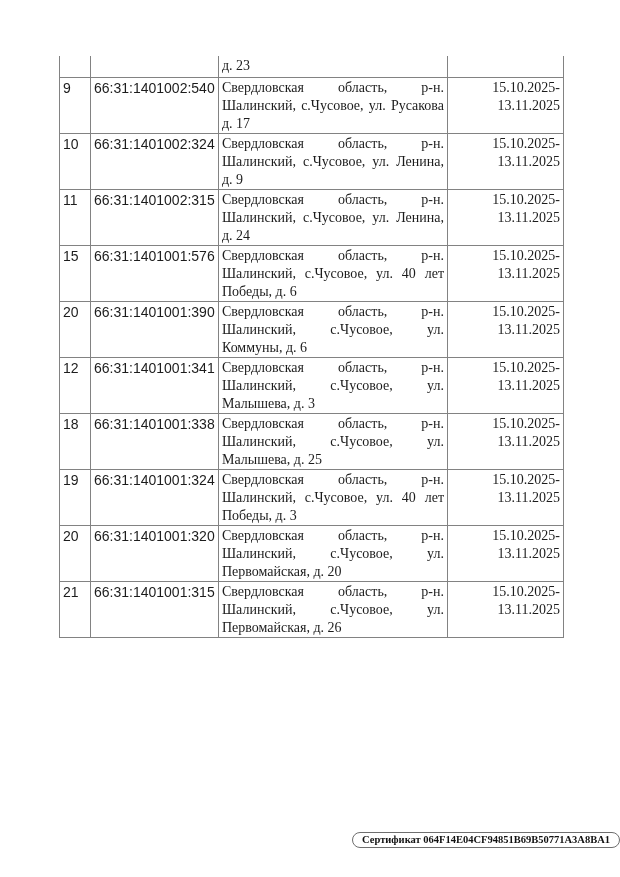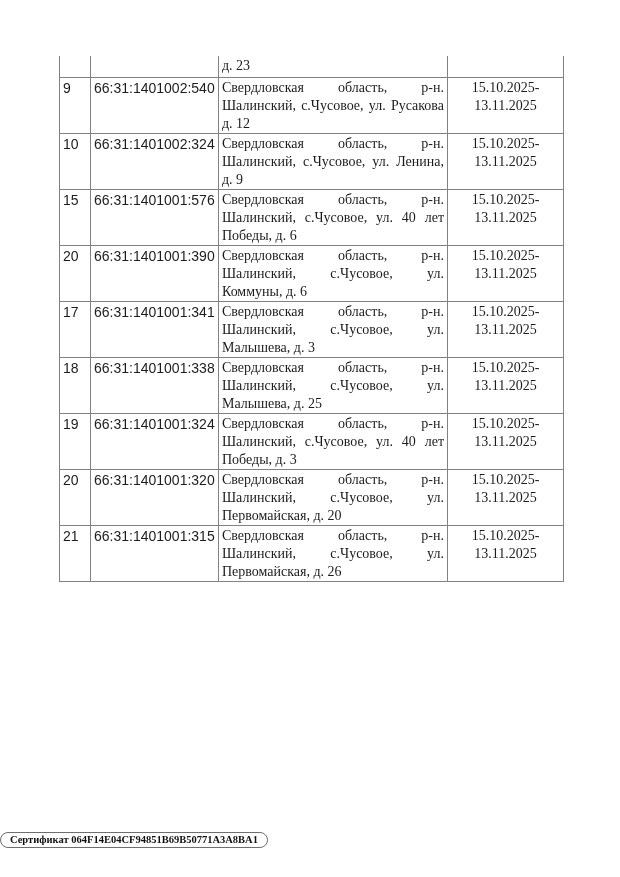--- a/index.html
+++ b/index.html
@@ -40,29 +40,29 @@
     font-size: 13.5px;
     padding-left: 4px;
   }
   td.addr-cell {
     text-align: justify;
     text-align-last: left;
     padding-left: 4px;
     padding-right: 3px;
   }
   td.date-cell {
-    text-align: center;
+    text-align: right;
     padding-top: 2px;
   }
   .cert-wrap {
     position: absolute;
     left: 0;
     top: 829px;
     width: 620px;
-    text-align: left;
+    text-align: right;
   }
   .cert-badge {
     display: inline-block;
     border: 1px solid #6e6e6e;
     border-radius: 8px;
     padding: 1px 9px 2px 9px;
     font-family: "Liberation Serif", serif;
     font-size: 10.5px;
     font-weight: bold;
     color: #111111;
@@ -84,43 +84,49 @@
     <tbody>
       <tr class="carryover-row">
         <td class="num-cell"></td>
         <td class="cad-cell"></td>
         <td class="addr-cell">д. 23</td>
         <td class="date-cell"></td>
       </tr>
     <tr class="data-row">
       <td class="num-cell">9</td>
       <td class="cad-cell">66:31:1401002:540</td>
-      <td class="addr-cell">Свердловская область, р-н. Шалинский, с.Чусовое, ул. Русакова д. 12</td>
+      <td class="addr-cell">Свердловская область, р-н. Шалинский, с.Чусовое, ул. Русакова д. 17</td>
       <td class="date-cell">15.10.2025-13.11.2025</td>
     </tr>
         <tr class="data-row">
       <td class="num-cell">10</td>
       <td class="cad-cell">66:31:1401002:324</td>
       <td class="addr-cell">Свердловская область, р-н. Шалинский, с.Чусовое, ул. Ленина, д. 9</td>
+      <td class="date-cell">15.10.2025-13.11.2025</td>
+    </tr>
+        <tr class="data-row">
+      <td class="num-cell">11</td>
+      <td class="cad-cell">66:31:1401002:315</td>
+      <td class="addr-cell">Свердловская область, р-н. Шалинский, с.Чусовое, ул. Ленина, д. 24</td>
       <td class="date-cell">15.10.2025-13.11.2025</td>
     </tr>
         <tr class="data-row">
       <td class="num-cell">15</td>
       <td class="cad-cell">66:31:1401001:576</td>
       <td class="addr-cell">Свердловская область, р-н. Шалинский, с.Чусовое, ул. 40 лет Победы, д. 6</td>
       <td class="date-cell">15.10.2025-13.11.2025</td>
     </tr>
         <tr class="data-row">
       <td class="num-cell">20</td>
       <td class="cad-cell">66:31:1401001:390</td>
       <td class="addr-cell">Свердловская область, р-н. Шалинский, с.Чусовое, ул. Коммуны, д. 6</td>
       <td class="date-cell">15.10.2025-13.11.2025</td>
     </tr>
         <tr class="data-row">
-      <td class="num-cell">17</td>
+      <td class="num-cell">12</td>
       <td class="cad-cell">66:31:1401001:341</td>
       <td class="addr-cell">Свердловская область, р-н. Шалинский, с.Чусовое, ул. Малышева, д. 3</td>
       <td class="date-cell">15.10.2025-13.11.2025</td>
     </tr>
         <tr class="data-row">
       <td class="num-cell">18</td>
       <td class="cad-cell">66:31:1401001:338</td>
       <td class="addr-cell">Свердловская область, р-н. Шалинский, с.Чусовое, ул. Малышева, д. 25</td>
       <td class="date-cell">15.10.2025-13.11.2025</td>
     </tr>

